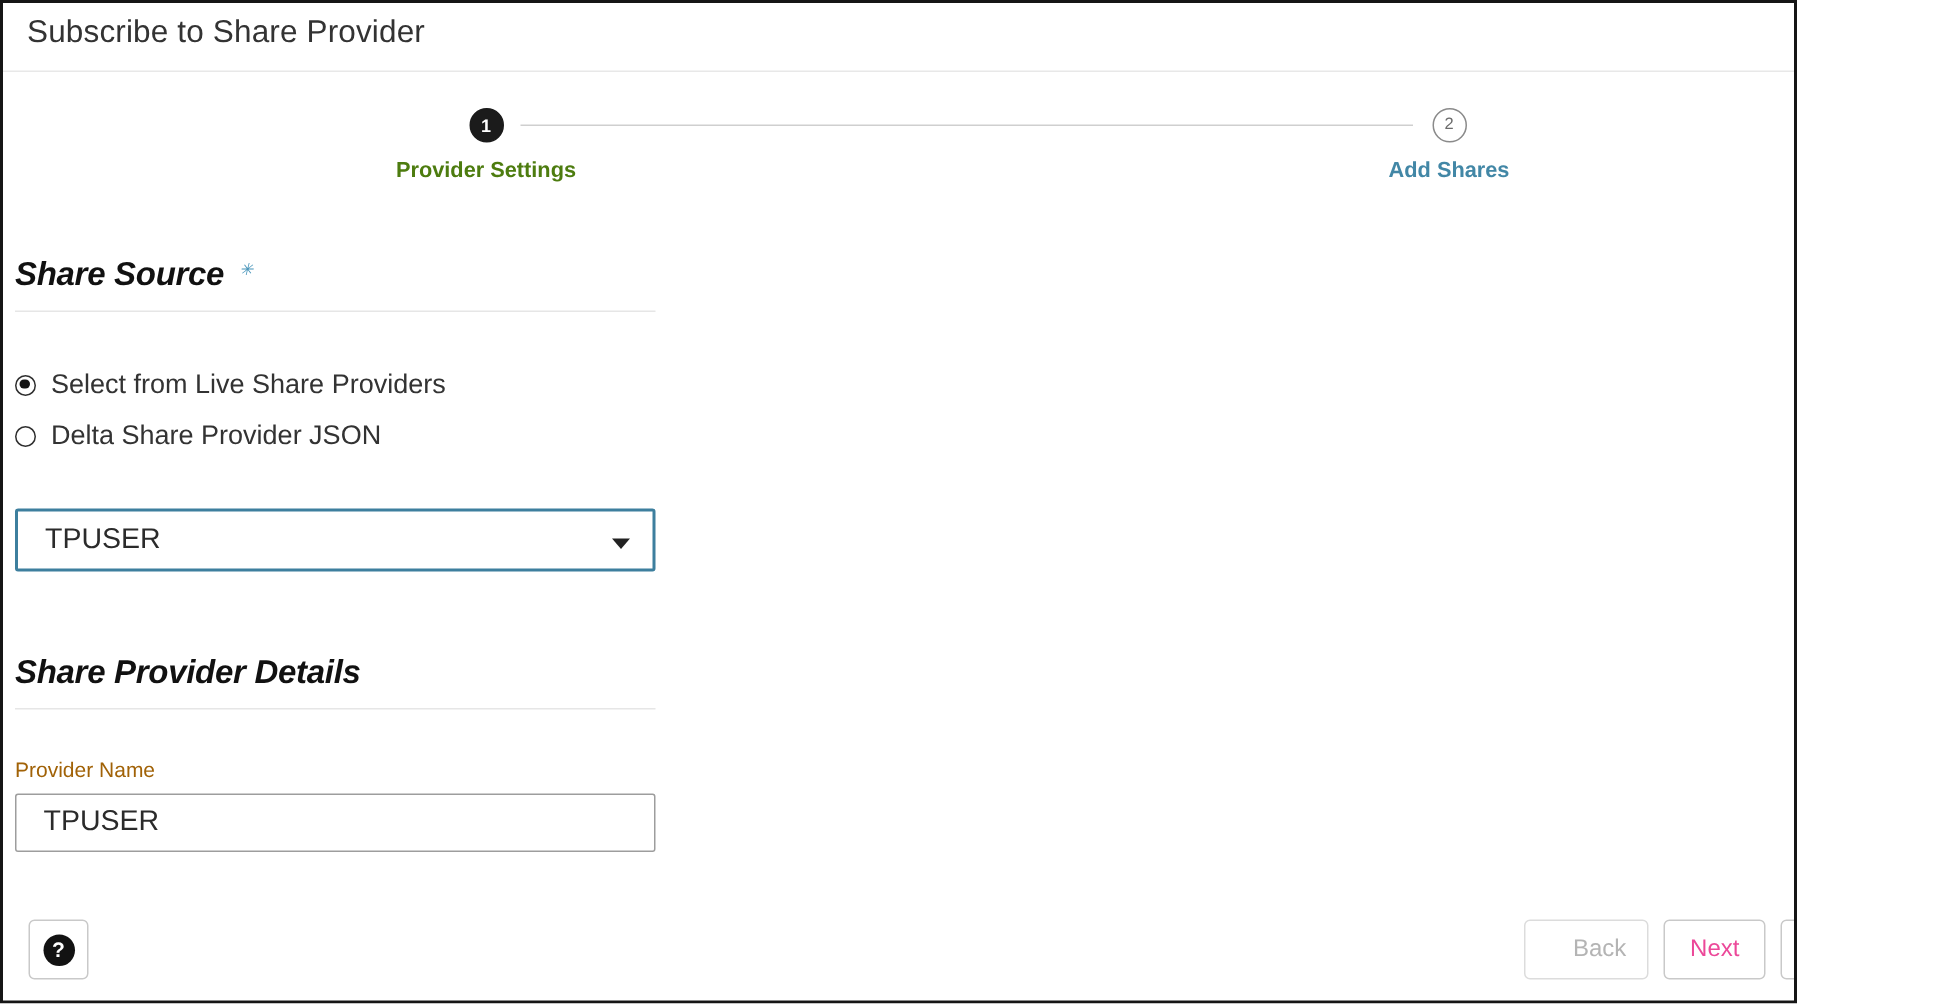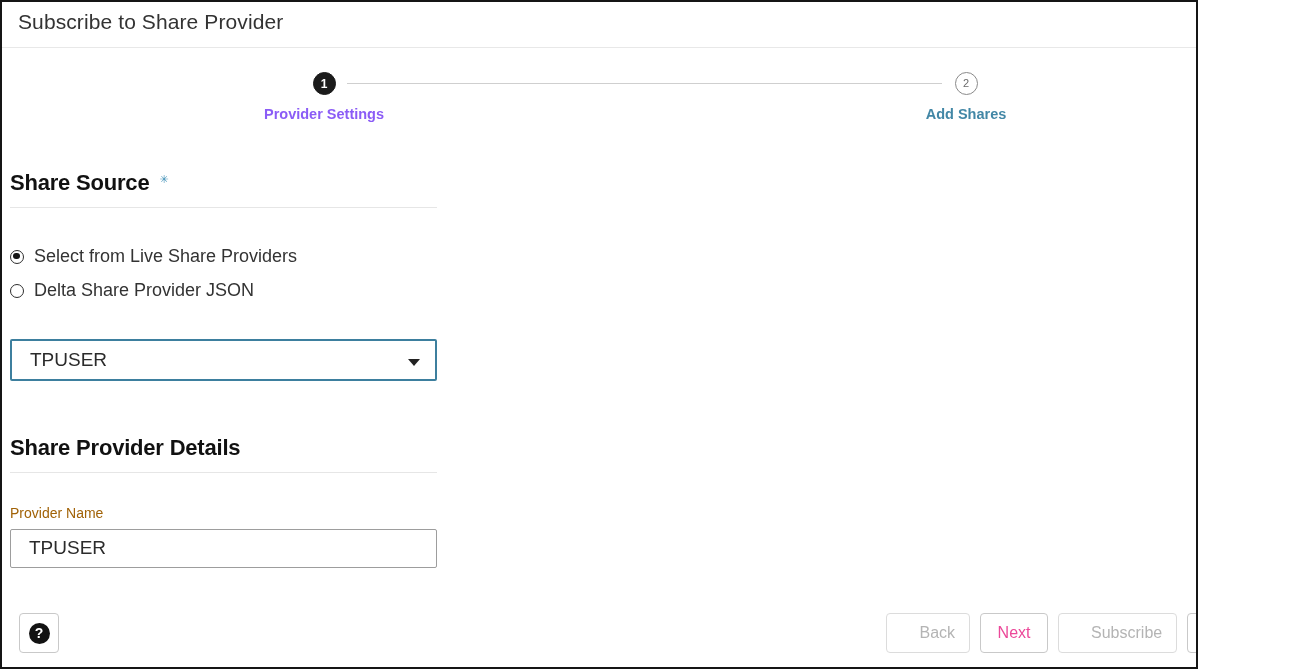--- a/index.html
+++ b/index.html
@@ -79,21 +79,21 @@
     color: #6b6b6b;
     border: 1.5px solid #8a8a8a;
     font-weight: normal;
     font-size: 11px;
     line-height: 20px;
   }
   .step-label {
     margin-top: 11px;
     font-size: 14.5px;
     font-weight: bold;
-    color: #8b5cf6;
+    color: #4d7c0f;
     white-space: nowrap;
   }
   .step-label.upcoming {
     color: #4287a6;
   }
   .step-connector {
     position: absolute;
     top: 35px;
     left: 345px;
     width: 595px;
@@ -108,20 +108,21 @@
     top: 136px;
     width: 1285px;
   }
   .section-title {
     position: absolute;
     font-size: 22px;
     font-weight: bold;
     color: #111111;
     letter-spacing: -0.2px;
     white-space: nowrap;
+    font-style: italic;
   }
   .req-star {
     color: #4a96bb;
     font-size: 11px;
     font-weight: normal;
     vertical-align: 7px;
     margin-left: 10px;
   }
   .divider {
     position: absolute;
@@ -343,18 +344,17 @@
   </div>
 
   <div class="footer">
     <div class="help-button">
       <span class="help-glyph">?</span>
     </div>
 
     <div class="btn-group">
       <button class="btn disabled">Back</button>
       <button class="btn">Next</button>
-      <button class="btn disabled">Subscribe</button>
       <button class="btn">Cancel</button>
     </div>
   </div>
 
 </div>
 
 </body></html>

